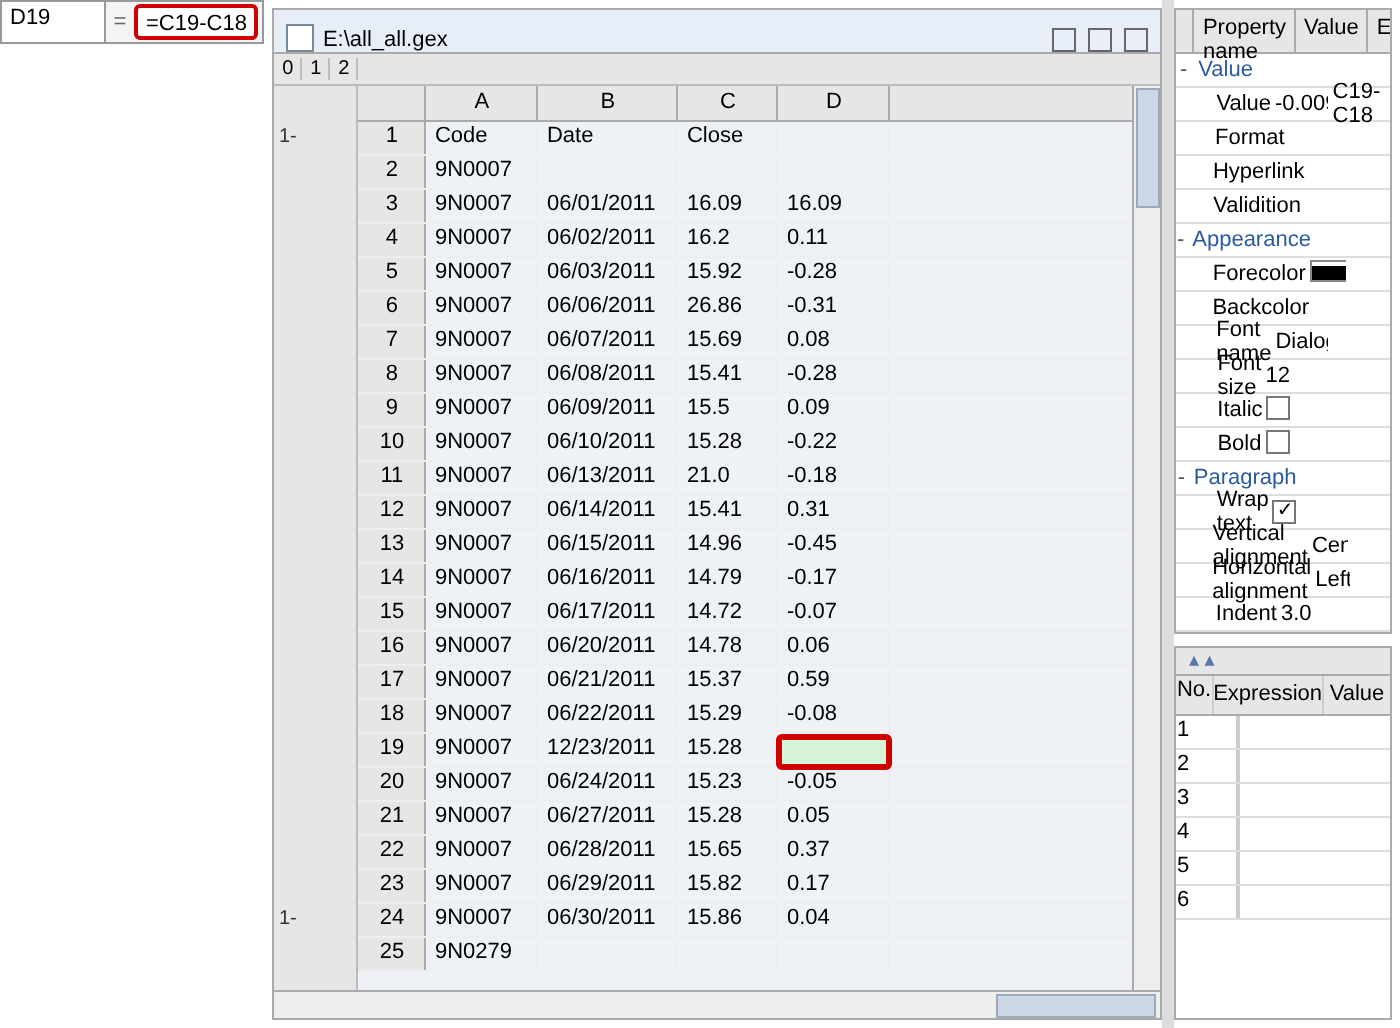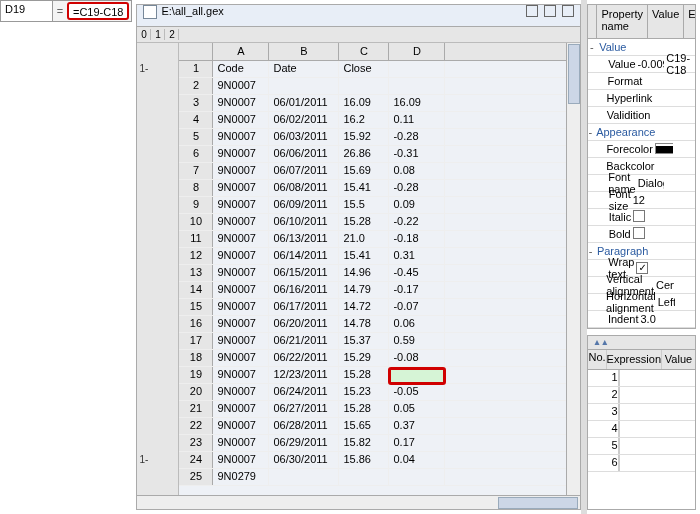--- a/index.html
+++ b/index.html
@@ -4,21 +4,21 @@
 <style>
 html,body{margin:0;padding:0;font-family:Tahoma,Arial,sans-serif;font-size:11px;color:#000;background:#fff;width:700px;height:514px;overflow:hidden}
 *{box-sizing:border-box}
 .wrap{display:flex;flex-direction:row;width:700px;height:514px}
 .formula-bar{display:flex;align-items:center;height:22px;border:1px solid #999;background:#f4f4f4}
 .cell-ref{width:52px;height:20px;padding:2px 4px;border-right:1px solid #999;background:#fff}
 .eq{width:14px;text-align:center;color:#666}
 .formula-input{flex:1;height:18px;padding:2px 4px;background:#fff;border:2px solid #d00000;border-radius:3px;margin:1px 2px 1px 0}
 .lower{display:flex;flex:1;overflow:hidden}
 .left-pane{display:flex;flex-direction:column;border:1px solid #aaa;margin:4px 0 4px 4px;width:445px;background:#eef1f6}
-.doc-hdr{display:flex;align-items:flex-start;height:22px;padding:0 6px;border-bottom:1px solid #aaa;background:#e8eef7}
+.doc-hdr{display:flex;align-items:flex-end;height:22px;padding:0 6px;border-bottom:1px solid #aaa;background:#e8eef7}
 .doc-ico{width:14px;height:14px;border:1px solid #789;margin-right:4px;background:#fff}
 .doc-title{flex:1}
 .hdr-icons{display:flex;gap:6px}
 .hdr-icons span{width:12px;height:12px;border:1px solid #666}
 .outline-bar{display:flex;align-items:center;height:16px;background:#e6e6e6;border-bottom:1px solid #bbb;font-size:10px}
 .outline-bar span{width:14px;text-align:center;border-right:1px solid #bbb}
 .grid-area{display:flex;flex:1;overflow:hidden}
 .outline-gutter{width:42px;background:#e6e6e6;border-right:1px solid #bbb}
 .og-row{height:17px;display:flex;align-items:center;justify-content:flex-start;padding-left:2px;font-size:10px;color:#333}
 .grid{flex:1;overflow:hidden;position:relative}
@@ -32,38 +32,38 @@
 .cell{border-right:1px solid #eee;padding:1px 4px;white-space:nowrap;overflow:hidden}
 .cA{width:56px}.cB{width:70px}.cC{width:50px;text-align:left}.cD{width:56px;text-align:left}
 .sel-cell{position:absolute;border:3px solid #d00000;border-radius:3px;background:#d6f4d6;pointer-events:none}
 .vscroll{width:14px;background:#eee;border-left:1px solid #aaa}
 .thumb{width:12px;height:60px;background:#ccd6e6;border:1px solid #9ab;margin:1px auto}
 .hscroll{height:14px;background:#eee;border-top:1px solid #aaa;display:flex;align-items:center;justify-content:flex-end;padding-right:2px}
 .ht{width:80px;height:12px;background:#ccd6e6;border:1px solid #9ab}
 .split{width:6px;background:#ddd;cursor:col-resize}
 .right-pane{flex:1;display:flex;flex-direction:column;margin:4px 4px 4px 0;overflow:hidden}
 .prop-wrap{border:1px solid #aaa;flex:0 0 auto;overflow:hidden}
-.prop-hdr{display:flex;background:#e6e6e6;height:34px;border-bottom:1px solid #aaa}
+.prop-hdr{display:flex;background:#e6e6e6;height:22px;border-bottom:1px solid #aaa}
 .ph{padding:3px 4px;border-right:1px solid #aaa}
 .ph1{width:12px}.ph2{flex:1}.ph3{width:58px}.ph4{width:50px}
 .prow{display:flex;height:17px;border-bottom:1px solid #ddd;align-items:center}
 .pc0{width:12px;text-align:center;color:#555}
 .pc1{flex:1;padding-left:4px}
 .pc1.indent{padding-left:14px}
 .pc2{width:58px;padding-left:2px;overflow:hidden}
 .pc3{width:62px;padding-left:2px;overflow:hidden}
 .swatch{width:40px;height:11px;display:inline-block}
 .sw-black{background:#000;border:1px solid #888;box-shadow:0 2px 0 #fff inset,-8px 0 0 #fff inset}
 .chk{width:12px;height:12px;border:1px solid #777;display:inline-block;background:#fff}
 .chk.on::after{content:"✓";font-size:10px;position:relative;top:-2px;left:1px}
 .expr-wrap{border:1px solid #aaa;flex:1;margin-top:6px;overflow:hidden}
 .etoolbar{height:14px;background:#e6e6e6;border-bottom:1px solid #aaa;padding-left:6px;color:#57a;font-size:10px}
 .expr-hdr{display:flex;background:#e6e6e6;height:20px;border-bottom:1px solid #aaa}
 .erow{display:flex;height:17px;border-bottom:1px solid #ddd}
-.ec1{width:32px;border-right:1px solid #ccc;text-align:right;padding-top:1px}
+.ec1{width:32px;border-right:1px solid #ccc;text-align:left;padding-top:1px}
 .ec2{flex:1;border-right:1px solid #ccc}
 .ec3{width:80px}
 </style>
 </head>
 <body>
 
 <div class="wrap">
  <div class="formula-bar">
   <div class="cell-ref">D19</div>
   <div class="eq">=</div>

